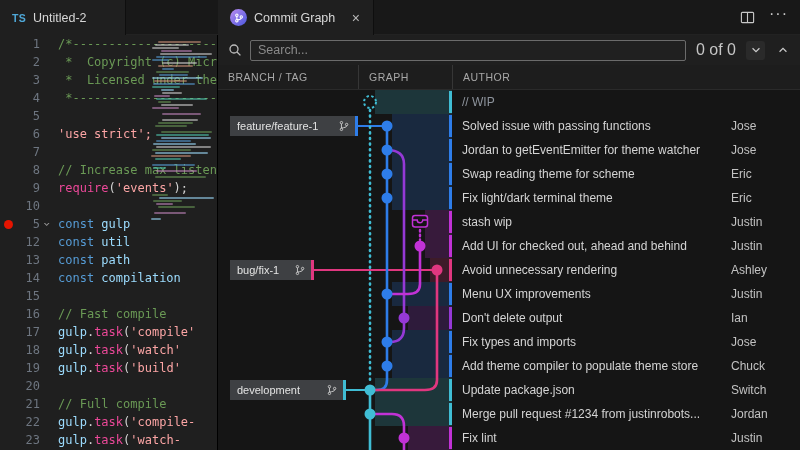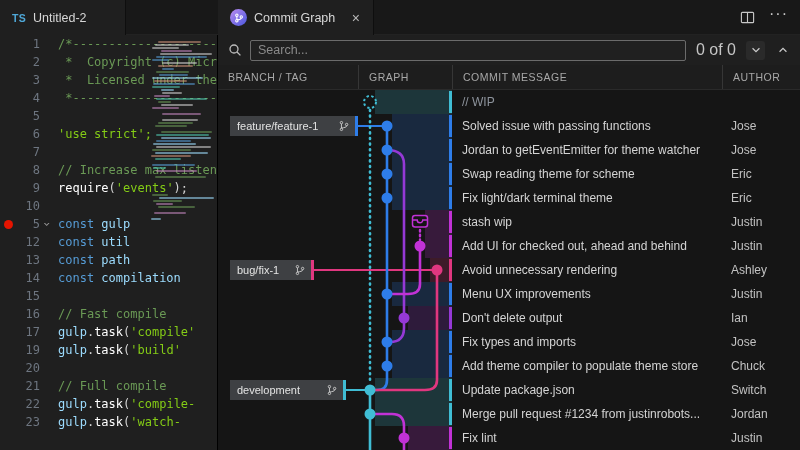--- a/index.html
+++ b/index.html
@@ -29,22 +29,22 @@
   
   .editor{width:218px;background:#1f1f1f;position:relative;border-right:1px solid #000;
           font-family:"DejaVu Sans Mono","Liberation Mono",monospace;overflow:hidden;}
   .cl{display:flex;height:18px;line-height:18px;font-size:12px;white-space:pre;}
   .bp{width:16px;flex:none;display:flex;align-items:center;justify-content:center;}
   .bpdot{width:9px;height:9px;border-radius:50%;background:#e51400;}
   .ln{width:24px;flex:none;text-align:right;color:#6e7681;font-size:12px;}
   .fold{width:13px;flex:none;display:flex;align-items:center;justify-content:center;}
   .foldchev{display:inline-block;transform:rotate(90deg);color:#9a9a9a;font-size:12px;}
   .code{margin-left:5px;overflow:hidden;}
-  .tok-c{color:#6a9955;} .tok-s{color:#84cc16;} .tok-k{color:#569cd6;}
-  .tok-v{color:#9cdcfe;} .tok-f{color:#ffffff;margin-top:8px;} .tok-p{color:#d4d4d4;}
+  .tok-c{color:#6a9955;} .tok-s{color:#fca5a5;} .tok-k{color:#569cd6;}
+  .tok-v{color:#9cdcfe;} .tok-f{color:#ec4899;margin-top:8px;} .tok-p{color:#d4d4d4;}
   .minimap{position:absolute;top:3px;right:2px;width:66px;}
   .mmline{height:2px;margin-bottom:1px;border-radius:1px;}
 
   
   .panel{width:582px;background:#1f1f1f;display:flex;flex-direction:column;}
   .searchbar{height:30px;display:flex;align-items:center;padding:0 8px 0 10px;gap:8px;}
   .searchbox{flex:1;height:21px;background:#202020;border:1px solid #6b6b6b;border-radius:2px;
              color:#d4d4d4;font-size:12.5px;padding:0 7px;outline:none;font-family:"Liberation Sans",sans-serif;}
   .searchbox::placeholder{color:#8a8a8a;}
   .matchcount{font-size:16px;color:#c5c5c5;white-space:nowrap;padding:0 2px;}
@@ -120,20 +120,21 @@
           <div class="cl"><span class="bp"></span><span class="ln">8</span><span class="fold"></span><span class="code"><span class="tok-c">// Increase max listeners</span></span></div>
           <div class="cl"><span class="bp"></span><span class="ln">9</span><span class="fold"></span><span class="code"><span class="tok-f">require</span><span class="tok-p">(</span><span class="tok-s">'events'</span><span class="tok-p">)</span><span class="tok-p">;</span></span></div>
           <div class="cl"><span class="bp"></span><span class="ln">10</span><span class="fold"></span><span class="code"></span></div>
           <div class="cl"><span class="bp"><span class="bpdot"></span></span><span class="ln">5</span><span class="fold"><span class="foldchev">›</span></span><span class="code"><span class="tok-k">const</span><span class="tok-v"> gulp </span></span></div>
           <div class="cl"><span class="bp"></span><span class="ln">12</span><span class="fold"></span><span class="code"><span class="tok-k">const</span><span class="tok-v"> util </span></span></div>
           <div class="cl"><span class="bp"></span><span class="ln">13</span><span class="fold"></span><span class="code"><span class="tok-k">const</span><span class="tok-v"> path </span></span></div>
           <div class="cl"><span class="bp"></span><span class="ln">14</span><span class="fold"></span><span class="code"><span class="tok-k">const</span><span class="tok-v"> compilation</span></span></div>
           <div class="cl"><span class="bp"></span><span class="ln">15</span><span class="fold"></span><span class="code"></span></div>
           <div class="cl"><span class="bp"></span><span class="ln">16</span><span class="fold"></span><span class="code"><span class="tok-c">// Fast compile</span></span></div>
           <div class="cl"><span class="bp"></span><span class="ln">17</span><span class="fold"></span><span class="code"><span class="tok-v">gulp</span><span class="tok-p">.</span><span class="tok-f">task</span><span class="tok-p">(</span><span class="tok-s">'compile'</span></span></div>
+          <div class="cl"><span class="bp"></span><span class="ln">18</span><span class="fold"></span><span class="code"><span class="tok-v">gulp</span><span class="tok-p">.</span><span class="tok-f">task</span><span class="tok-p">(</span><span class="tok-s">'watch'</span></span></div>
           <div class="cl"><span class="bp"></span><span class="ln">19</span><span class="fold"></span><span class="code"><span class="tok-v">gulp</span><span class="tok-p">.</span><span class="tok-f">task</span><span class="tok-p">(</span><span class="tok-s">'build'</span></span></div>
           <div class="cl"><span class="bp"></span><span class="ln">20</span><span class="fold"></span><span class="code"></span></div>
           <div class="cl"><span class="bp"></span><span class="ln">21</span><span class="fold"></span><span class="code"><span class="tok-c">// Full compile</span></span></div>
           <div class="cl"><span class="bp"></span><span class="ln">22</span><span class="fold"></span><span class="code"><span class="tok-v">gulp</span><span class="tok-p">.</span><span class="tok-f">task</span><span class="tok-p">(</span><span class="tok-s">'compile-</span></span></div>
           <div class="cl"><span class="bp"></span><span class="ln">23</span><span class="fold"></span><span class="code"><span class="tok-v">gulp</span><span class="tok-p">.</span><span class="tok-f">task</span><span class="tok-p">(</span><span class="tok-s">'watch-</span></span></div>
         </div>
       <div class="minimap" id="minimap">
           <div class="mmline"></div>
           <div class="mmline" style="margin-left: 9px; width: 43px; background: rgb(206, 145, 120); opacity: 0.55;"></div>
           <div class="mmline" style="margin-left: 6px; width: 34px; background: rgb(212, 212, 212); opacity: 0.55;"></div>
@@ -217,21 +218,20 @@
         <span class="chevbtn" style="background:transparent">
           <svg width="12" height="12" viewBox="0 0 14 14">
               <path d="M3 9l4-4 4 4" stroke="#cccccc" fill="none" stroke-width="1.4"></path>
             </svg>
         </span>
       </div>
 
       <div class="thead">
         <div class="th">BRANCH / TAG</div>
         <div class="th">GRAPH</div>
-        <div class="th">COMMIT MESSAGE</div>
         <div class="th">AUTHOR</div>
       </div>
 
       <div class="rows" id="rows">
 
         <svg class="graph-svg" width="234" height="360" viewBox="0 0 234 360">
 
           <path d="M136 36 H169" stroke="var(--blue)" stroke-width="2" fill="none"></path>
           <path d="M84 180 H219" stroke="var(--pink)" stroke-width="2" fill="none"></path>
           <path d="M116 300 H152" stroke="var(--teal)" stroke-width="2" fill="none"></path>

